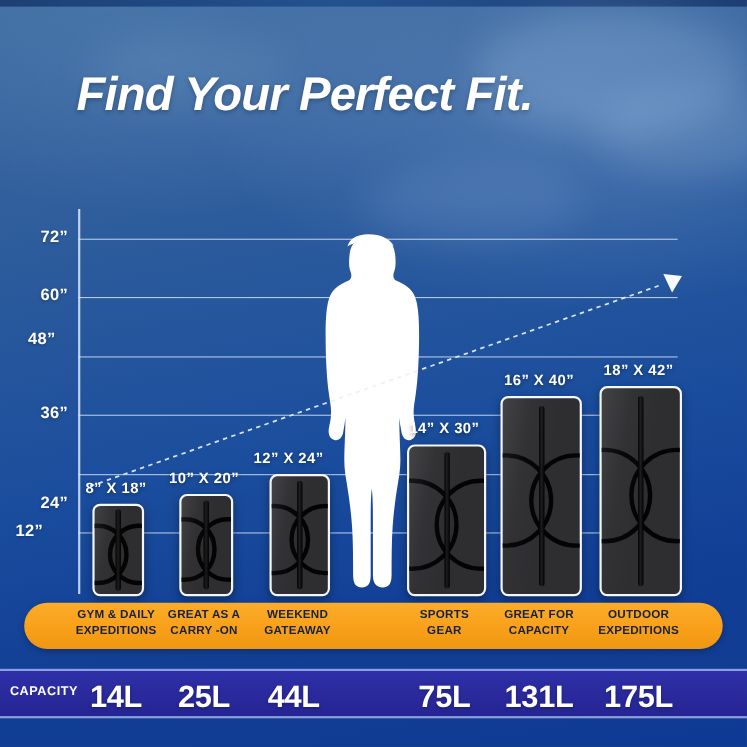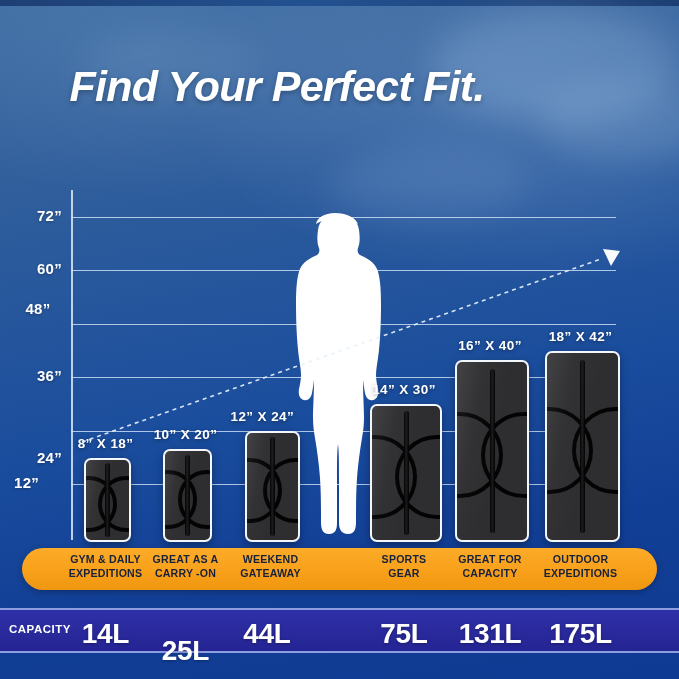--- a/index.html
+++ b/index.html
@@ -237,21 +237,21 @@
           <div>OUTDOOR</div>
           <div>EXPEDITIONS</div>
         </div>
       </div>
   </div>
 
   <div id="capband">
     <div id="caplabel">CAPACITY</div>
     <div id="caps">
         <div class="capval" style="left: 55.5px; width: 100px;">14L</div>
-        <div class="capval" style="left: 135.5px; width: 100px; margin-top: 17px;">25L</div>
+        <div class="capval" style="left: 135.5px; width: 100px;">25L</div>
         <div class="capval" style="left: 217px; width: 100px;">44L</div>
         <div class="capval" style="left: 354px; width: 100px;">75L</div>
         <div class="capval" style="left: 440px; width: 100px;">131L</div>
         <div class="capval" style="left: 530.5px; width: 100px;">175L</div>
       </div>
   </div>
 
 </div>
 
 </body></html>

